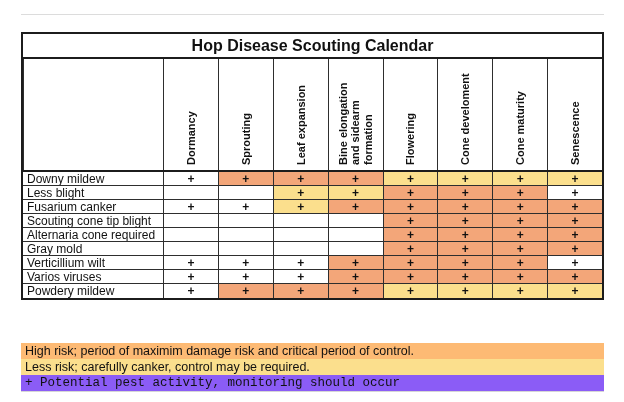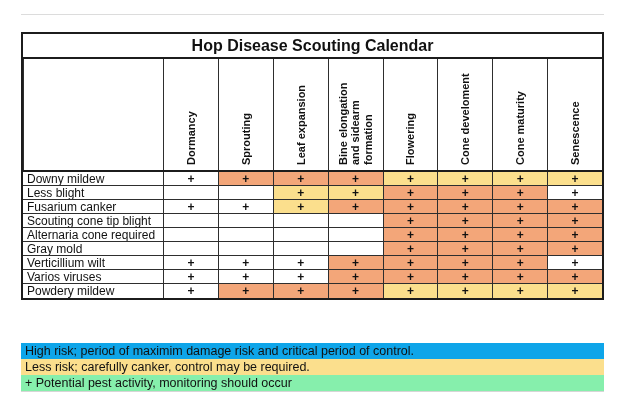--- a/index.html
+++ b/index.html
@@ -330,17 +330,17 @@
           </div>
           <div class="cell" style="background: rgb(251, 223, 141);">
             <span>+</span>
           </div>
         </div>
       </div>
   </div>
 
   <div class="legend">
 
-  <div class="legend-row" style="background: #0ea5e9;">High risk; period of maximim damage risk and critical period of control.</div>
+  <div class="legend-row" style="background: #fdba74;">High risk; period of maximim damage risk and critical period of control.</div>
       <div class="legend-row" style="background: rgb(251, 223, 141);">Less risk; carefully canker, control may be required.</div>
-      <div class="legend-row plain" style="background: #86efac;">+ Potential pest activity, monitoring should occur</div>
+      <div class="legend-row plain" style="background: #8b5cf6; font-family: Liberation Mono, monospace;">+ Potential pest activity, monitoring should occur</div>
     </div>
 </div>
 
 </body></html>

